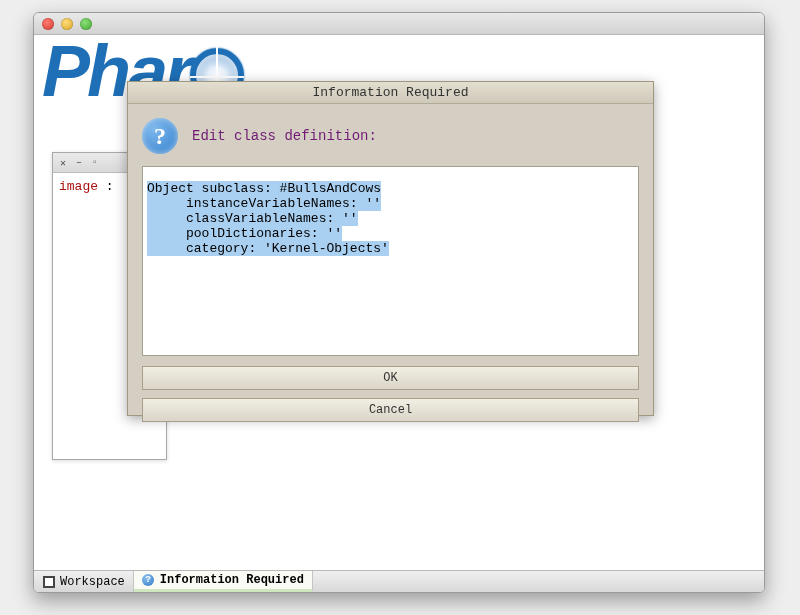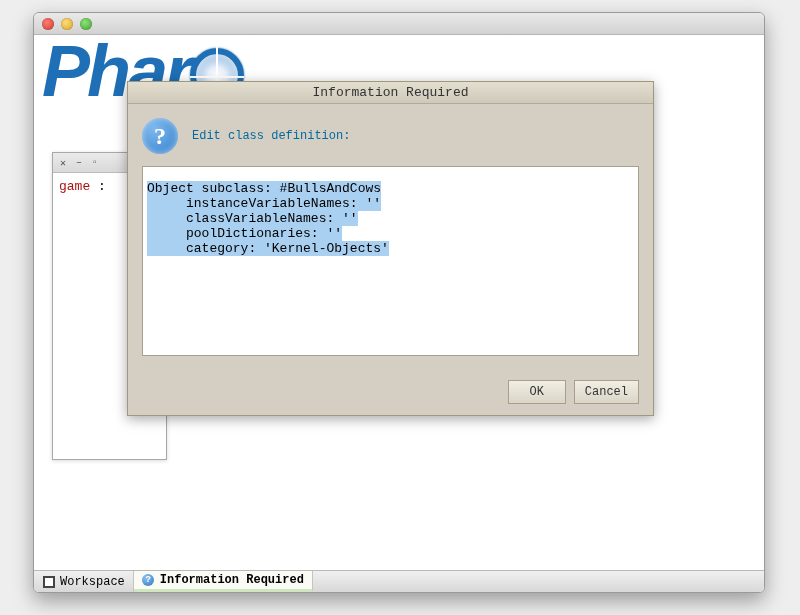--- a/index.html
+++ b/index.html
@@ -129,33 +129,33 @@
       width:36px;height:36px;border-radius:50%;
       background: radial-gradient(circle at 35% 30%, #7fb9ee, #2f7dcb);
       display:flex;align-items:center;justify-content:center;
       box-shadow: inset 0 0 6px rgba(255,255,255,.6);
     }
     .q-icon span{
       color:#fff; font-size:24px; font-weight:bold;
       font-family: Georgia, serif;
     }
     .dlg-prompt{
-      font-family:"Courier New",monospace; font-size:12px; color:#0369a1;
+      font-family:"Courier New",monospace; font-size:14px; color:#701a75;
     }
     .def-box{
       width:100%; height:190px; background:#fff;
       border:1px solid #a5a191;
       font-family:"Courier New",monospace; font-size:13px;
       color:#000; padding:14px 4px;
       white-space:pre; overflow:hidden;
       position:relative;
     }
     .sel{ background:#a9cff1; display:inline; }
     .dlg-btns{
-      display:flex; justify-content:flex-end; gap:8px; margin-top:24px;
+      display:flex; justify-content:flex-end; gap:8px; margin-top:10px;flex-direction:column;
     }
     .pbtn{
       min-width:58px; height:24px; padding:0 10px;
       background:linear-gradient(#f1eee3,#dad5c8);
       border:1px solid #a79f8a;
       font-family:"Courier New",monospace; font-size:12px; color:#333;
       cursor:pointer;
     }
 
     .taskbar{
@@ -205,21 +205,21 @@
 
     <div class="ws-window">
       <div class="ws-title">
         <div class="ws-btns">
           <span class="wsb">✕</span>
           <span class="wsb">–</span>
           <span class="wsb">▫</span>
         </div>
       </div>
       <div class="ws-body">
-        <span class="kw">game</span><span> :</span>
+        <span class="kw">image</span><span> :</span>
       </div>
     </div>
 
     <div class="dialog">
       <div class="dlg-title">
         <span>Information Required</span>
       </div>
       <div class="dlg-body">
         <div class="dlg-prompt-row">
           <div class="q-icon">

